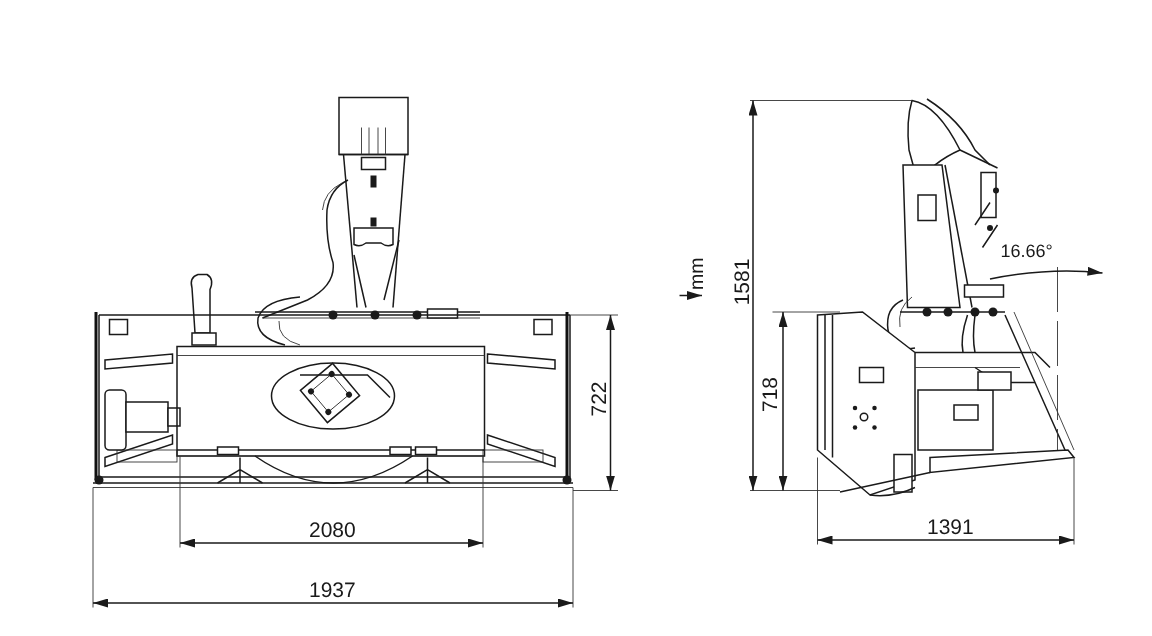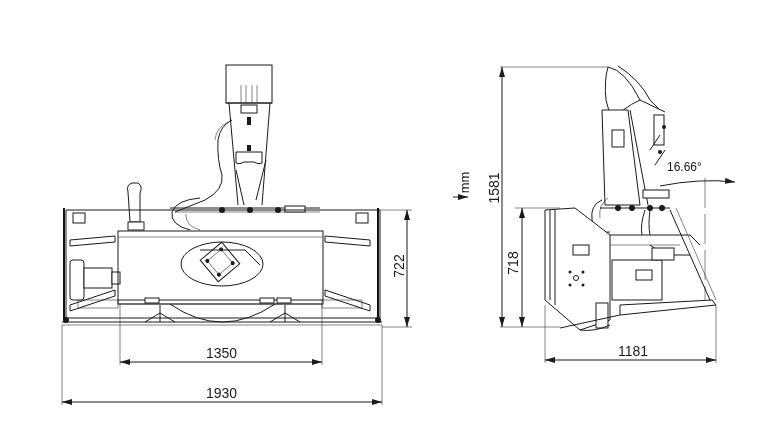--- a/index.html
+++ b/index.html
@@ -176,21 +176,21 @@
 
     <line x1="545" y1="360" x2="716" y2="360" class="ln" marker-start="url(#arr)" marker-end="url(#arr)"></line>
 
     <line x1="705" y1="178" x2="705" y2="300" class="thin" stroke-dasharray="30,6"></line>
     <path d="M660,186 Q700,178 735,182" class="ln" marker-end="url(#arr)"></path>
 
     <line x1="453" y1="197" x2="468" y2="197" class="ln" marker-end="url(#arr)"></line>
   </g>
 </svg>
 
-<div class="label" style="left:206px; top:345px;">1350</div>
-<div class="label" style="left:206px; top:385px;">1930</div>
+<div class="label" style="left:206px; top:345px;">2080</div>
+<div class="label" style="left:206px; top:385px;">1937</div>
 <div class="label rot" style="left:384px; top:258px; width:30px; text-align:center;">722</div>
 
 <div class="label rot" style="left:476px; top:180px; width:36px; text-align:center;">1581</div>
 <div class="label rot" style="left:498px; top:255px; width:30px; text-align:center;">718</div>
-<div class="label" style="left:618px; top:343px;">1181</div>
+<div class="label" style="left:618px; top:343px;">1391</div>
 <div class="label" style="left:667px; top:160px; font-size:12px;">16.66°</div>
 <div class="label rot" style="left:452px; top:175px; width:24px; text-align:center; font-size:13px;">mm</div>
 
 </body></html>

